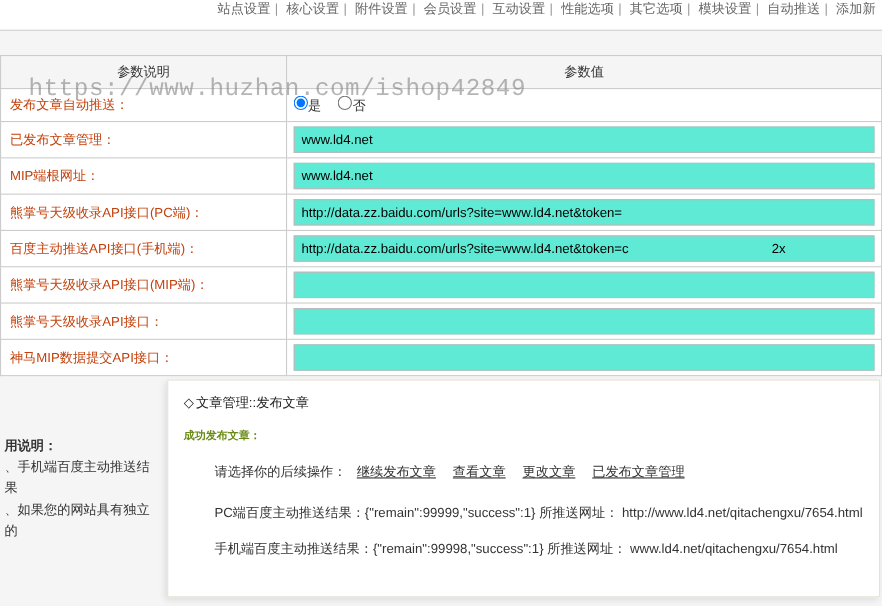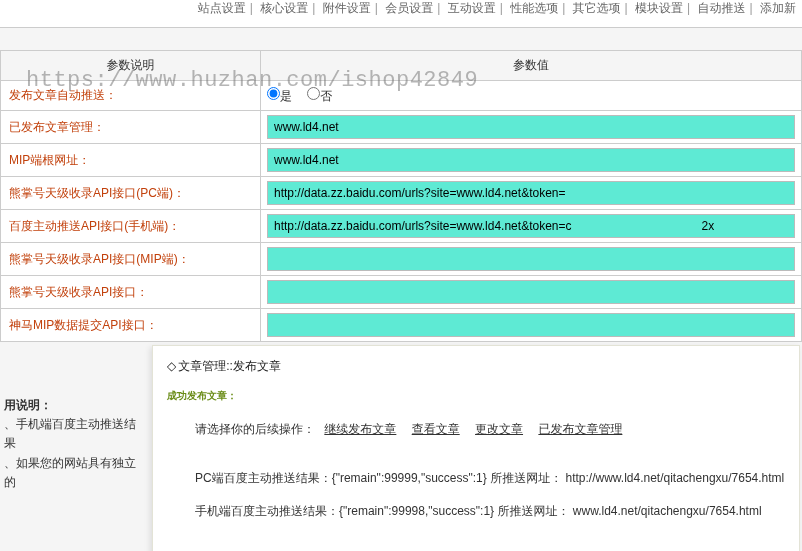--- a/index.html
+++ b/index.html
@@ -101,21 +101,21 @@
   }
   .panel-title .diamond { margin-right: 2px; }
   .panel-success {
     color: #6a8c17;
     font-weight: bold;
     font-size: 10px;
     margin-bottom: 18px;
   }
   .panel-ops {
     font-size: 12px;
-    margin-bottom: 32px;
+    margin-bottom: 20px;
     padding-left: 28px;
   }
   .panel-ops a {
     text-decoration: underline;
     color: #333;
     margin: 0 6px;
   }
   .panel-result {
     font-size: 12px;
     padding-left: 28px;

